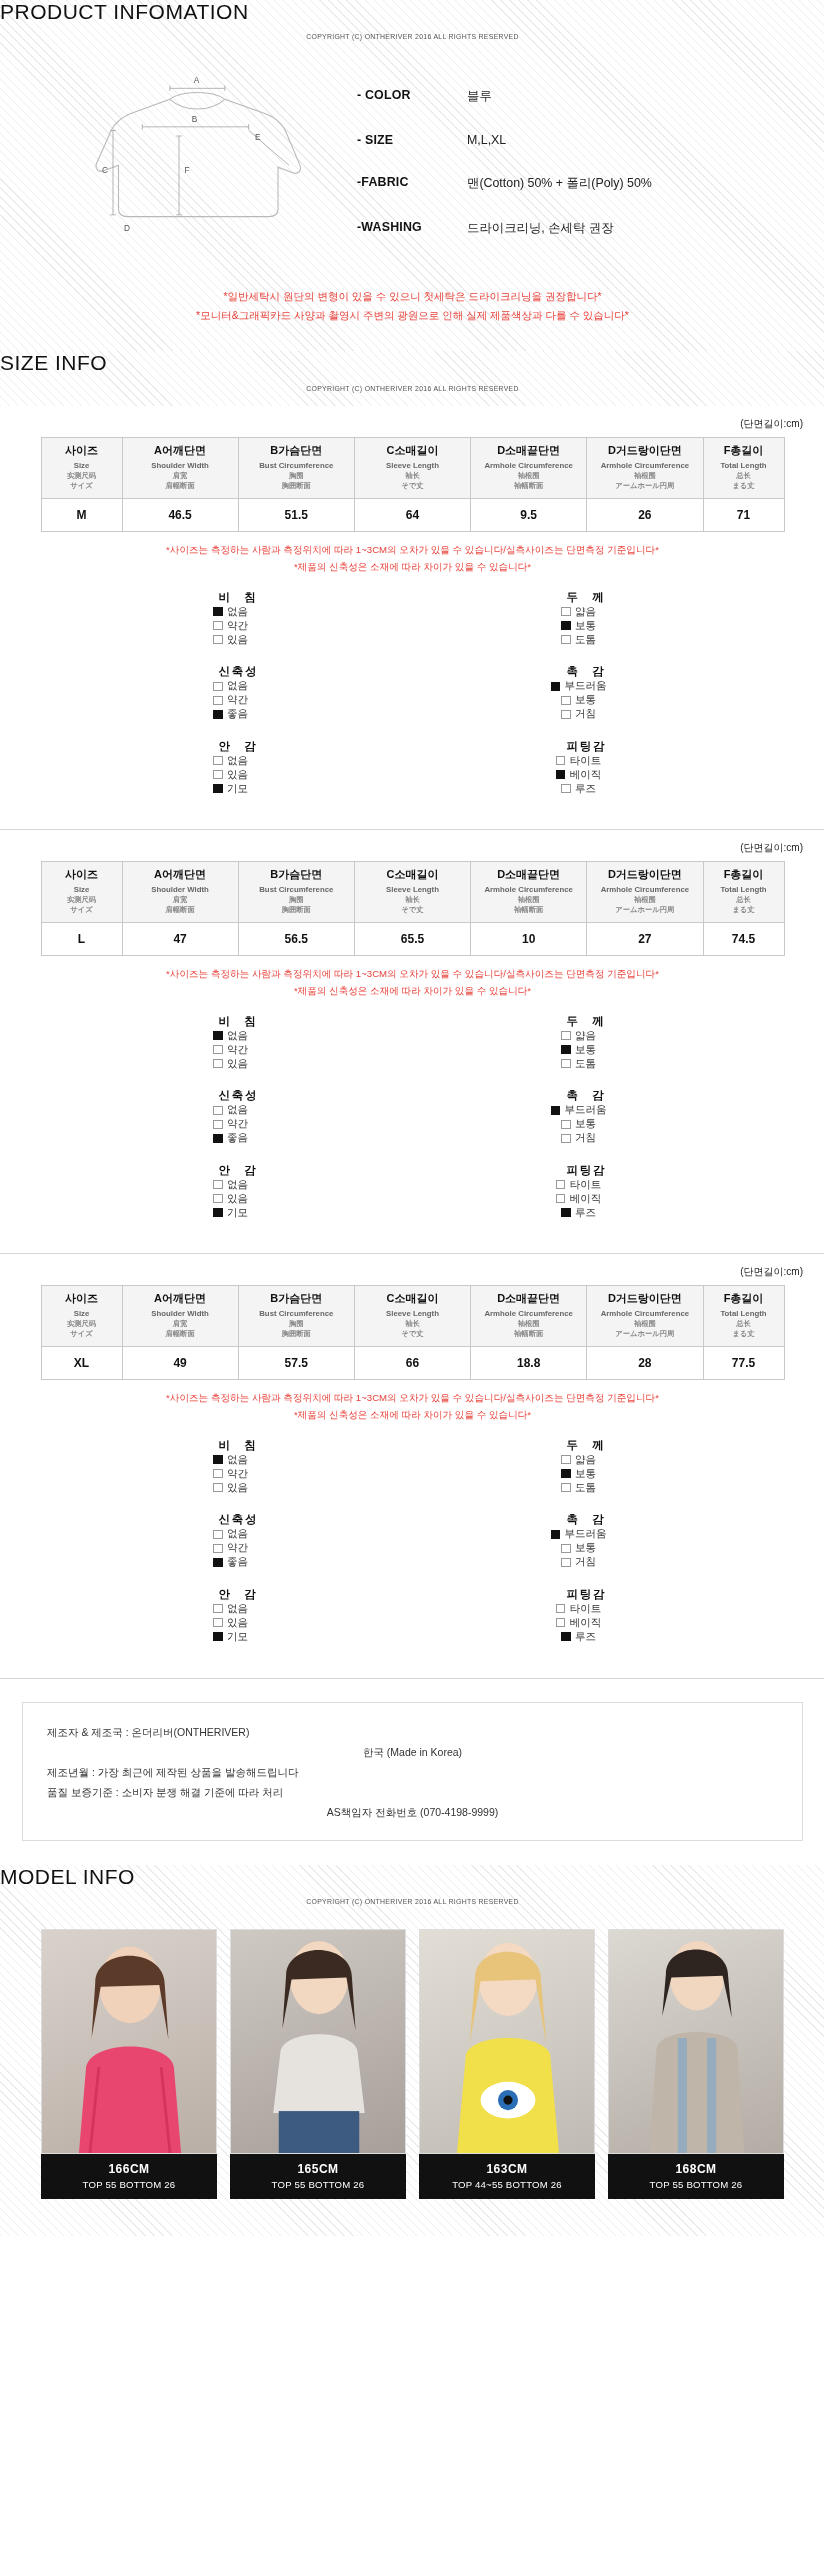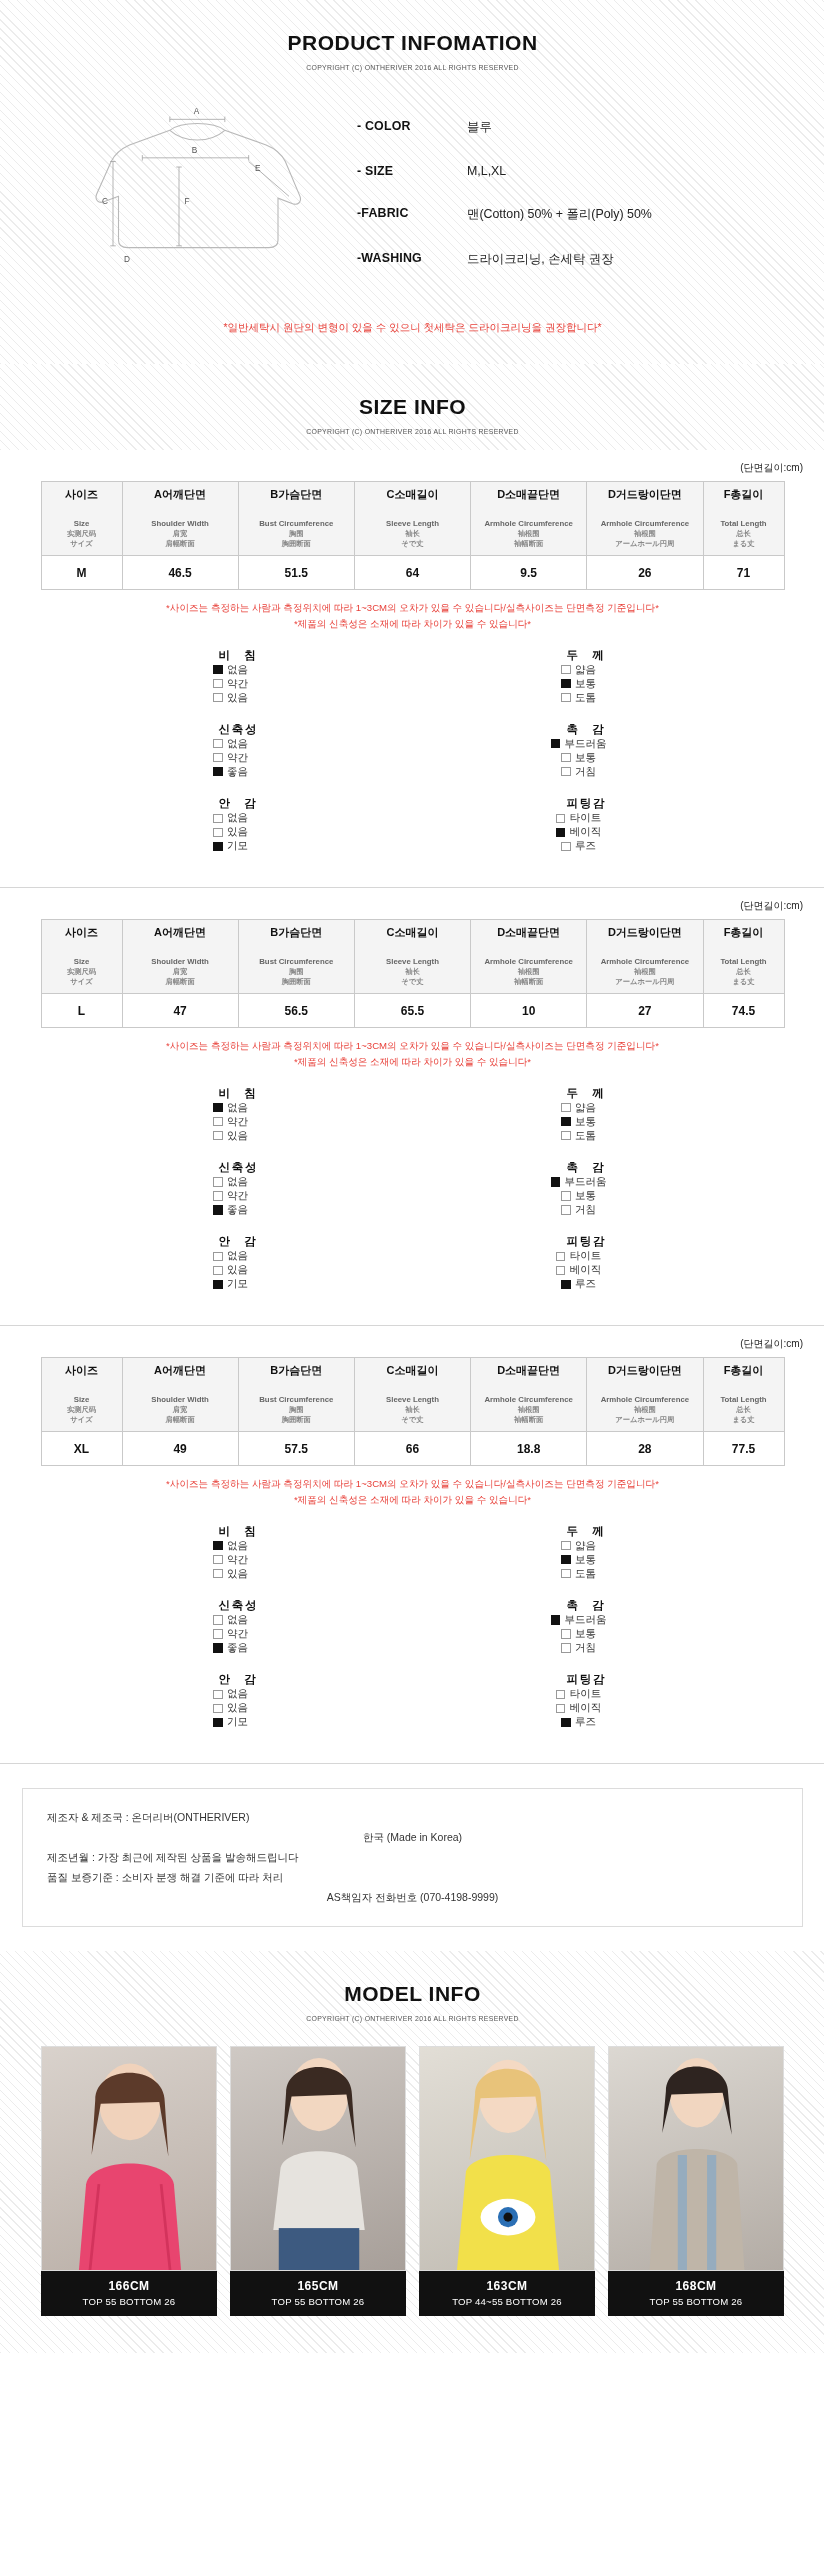--- a/index.html
+++ b/index.html
@@ -13,26 +13,25 @@
   .page { width: 825px; position: relative; }
 
   
   .hatch {
     background-color: #fdfdfd;
     background-image: repeating-linear-gradient(45deg,
       #ececec 0px, #ececec 0.9px, #ffffff 0.9px, #ffffff 6.4px);
   }
 
   .section-title {
-    text-align: center;
+    text-align: left;
     font-size: 21px;
-    font-weight: bold;
+    font-weight: normal;
     letter-spacing: 0.5px;
     color: #111;
-    padding-top: 31px;
   }
   .section-copy {
     text-align: center;
     font-size: 6.9px;
     letter-spacing: 0.3px;
     color: #555;
     margin-top: 9.2px;
   }
 
   
@@ -71,21 +70,21 @@
   table.size th, table.size td {
     border: 0.9px solid #c9c9c9;
     text-align: center;
     vertical-align: middle;
   }
   table.size thead th {
     background: #f4f4f4;
     padding: 5.5px 1.8px 6.4px 1.8px;
   }
   .th-main { font-size: 11px; font-weight: bold; color: #111; display: block; }
-  .th-sub { font-size: 7.8px; color: #666; display: block; line-height: 11px; margin-top: 16px; }
+  .th-sub { font-size: 7.8px; color: #666; display: block; line-height: 11px; margin-top: 2px; }
   .th-sub2 { font-size: 7.3px; color: #888; display: block; line-height: 10px; }
   table.size tbody td {
     font-size: 12px;
     font-weight: bold;
     padding: 9.2px 0;
     color: #111;
   }
   .col-label { width: 81px; }
 
   .table-note {
@@ -222,20 +221,21 @@
         </div>
         <div class="spec-row">
           <div class="spec-key">-WASHING</div>
           <div class="spec-val">드라이크리닝, 손세탁 권장</div>
         </div>
       </div>
     </div>
 
     <div class="notice">
       <div>*일반세탁시 원단의 변형이 있을 수 있으니 첫세탁은 드라이크리닝을 권장합니다*</div>
+      <div>*모니터&amp;그래픽카드 사양과 촬영시 주변의 광원으로 인해 실제 제품색상과 다를 수 있습니다*</div>
     </div>
   </div>
 
   <div class="hatch">
     <div class="section-title">SIZE INFO</div>
     <div class="section-copy" style="padding-bottom:14.7px;">COPYRIGHT (C) ONTHERIVER 2016 ALL RIGHTS RESERVED</div>
   </div>
 
   <div style="padding-top:11px;">
     <div class="unit-line">(단면길이:cm)</div>

